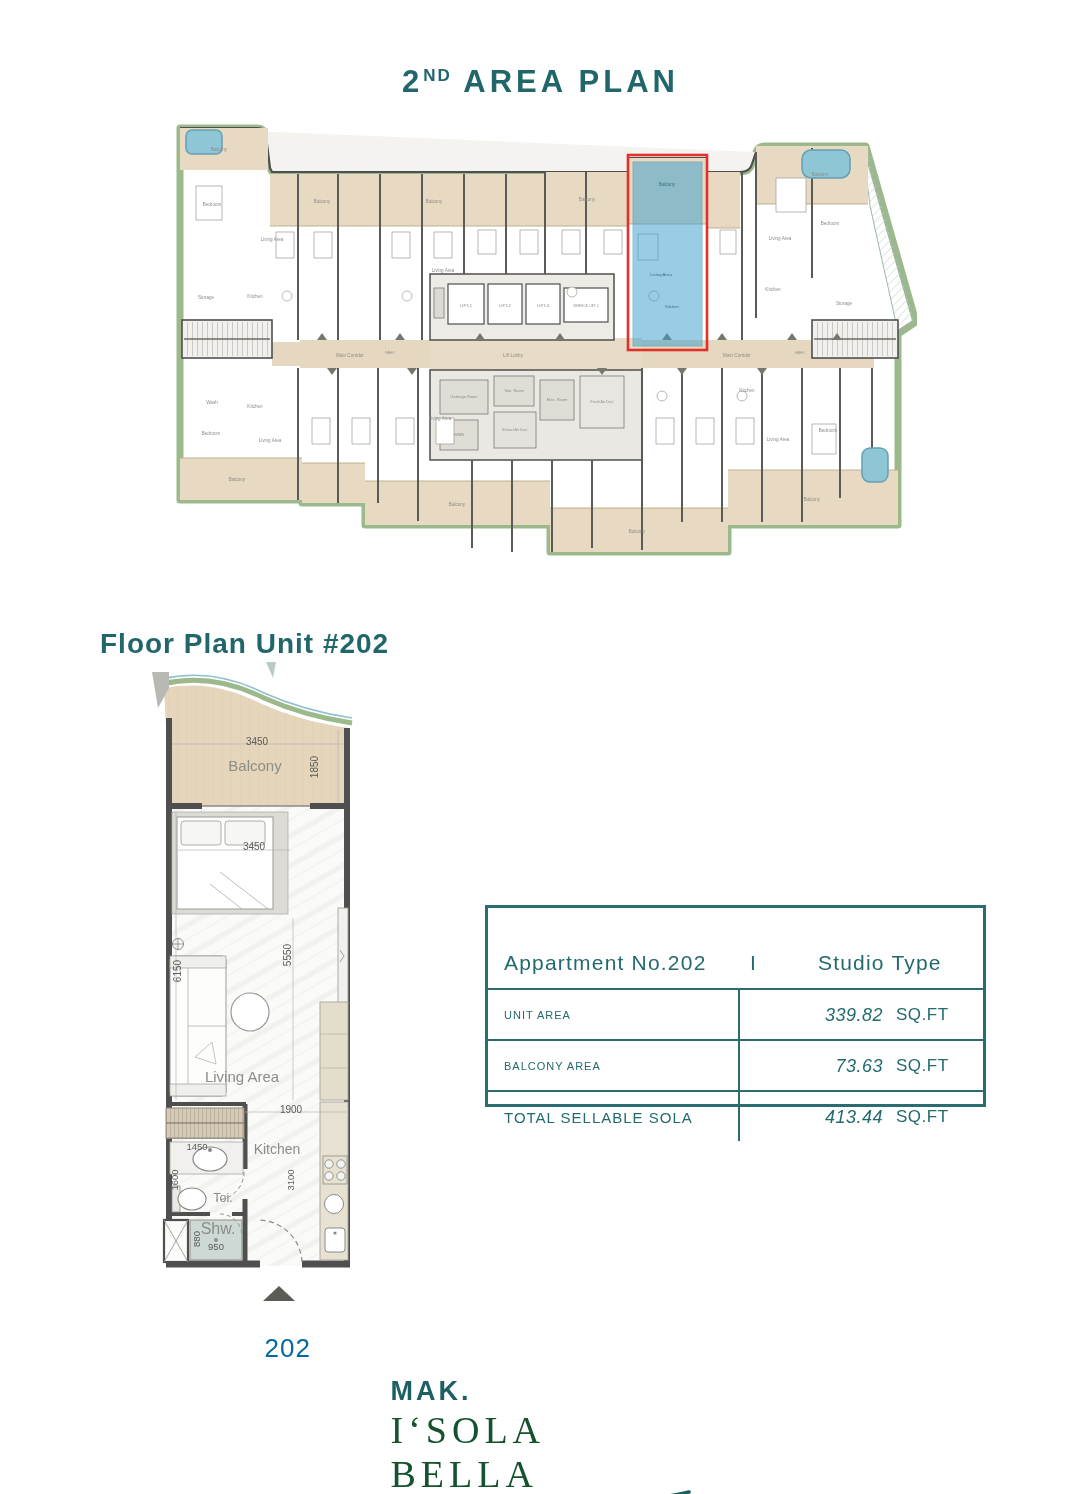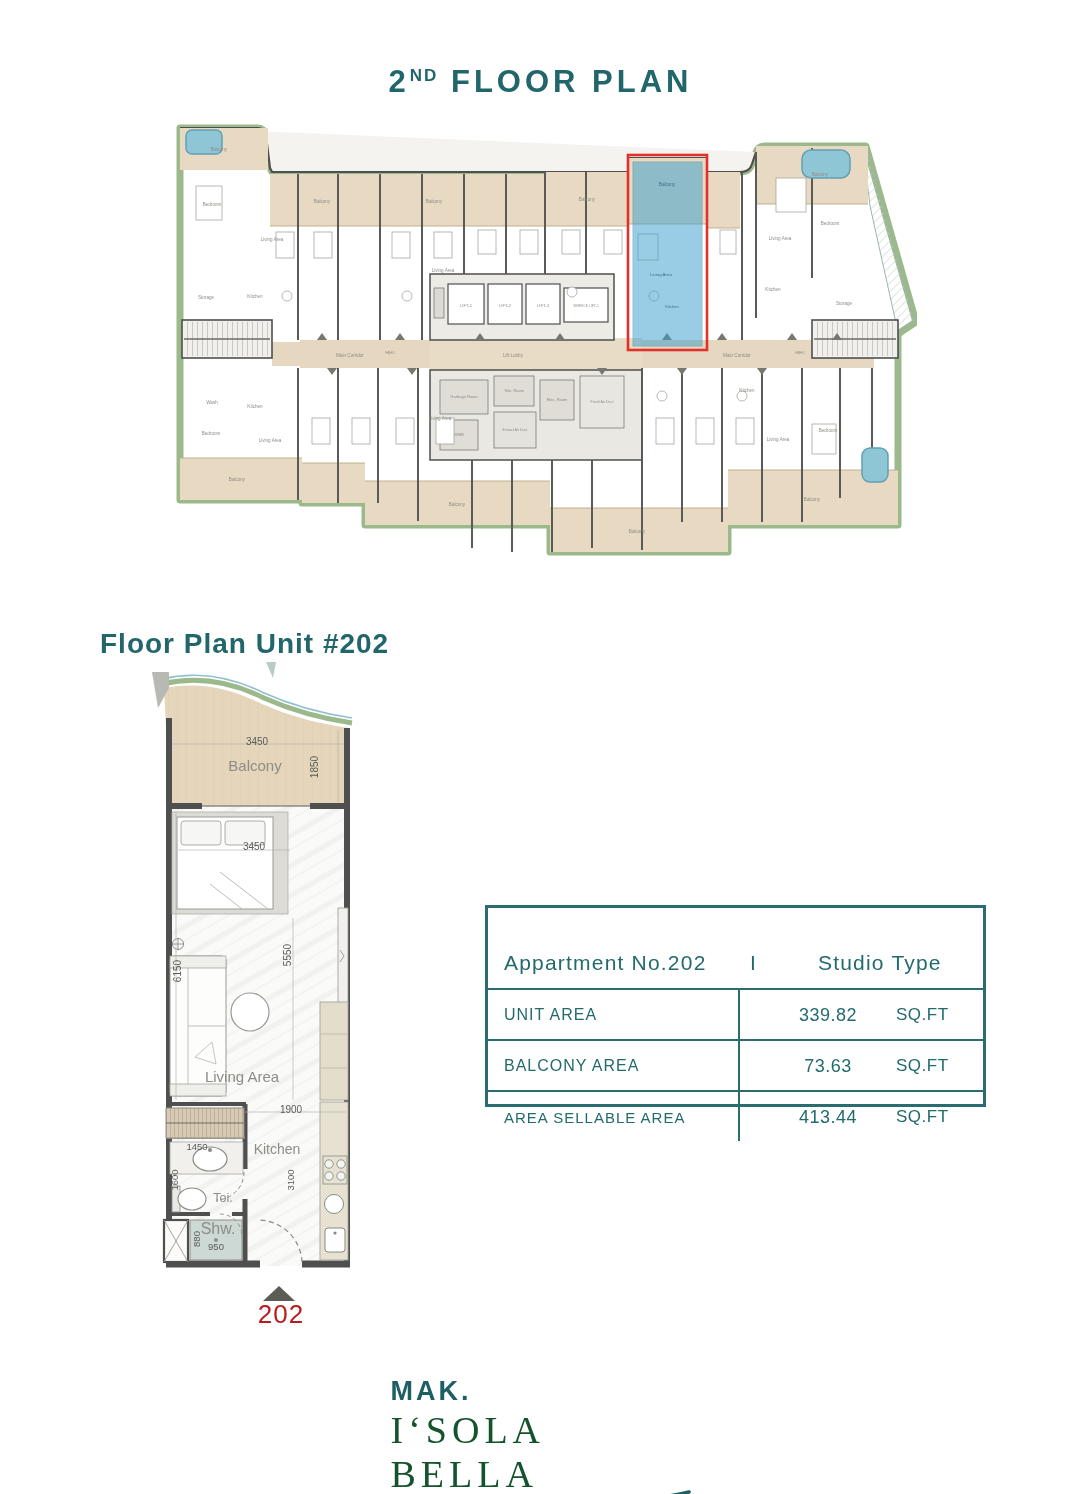--- a/index.html
+++ b/index.html
@@ -24,54 +24,54 @@
   .bl-lab{font-family:"Liberation Sans",sans-serif;fill:#8d8d87;}
 
   
   .unit{left:150px;top:672px;width:210px;height:606px;}
   .dim{position:absolute;font-size:10px;color:#5b5b57;}
   .dim9{position:absolute;font-size:9.5px;color:#5b5b57;}
   .room{position:absolute;color:#8d8d87;}
 
   .marker-tri{left:263px;top:1286px;width:0;height:0;border-left:16px solid transparent;
               border-right:16px solid transparent;border-bottom:15px solid #5c5c57;}
-  .marker-num{left:251px;top:1299px;width:60px;text-align:center;font-size:26px;
-              color:#b91c1c;letter-spacing:1px;}
+  .marker-num{left:251px;top:1333px;width:60px;text-align:right;font-size:26px;
+              color:#0369a1;letter-spacing:1px;}
 
   
   .tbl{left:485px;top:905px;width:501px;height:202px;border:3px solid #2a6c6f;
        box-sizing:border-box;color:#236a6d;}
   .tbl .hdr{position:relative;height:50px;border-bottom:2.5px solid #2a6c6f;
             font-size:21px;letter-spacing:1.2px;margin-top:30px;}
   .tbl .hdr span{position:absolute;top:50%;transform:translateY(-50%);}
   .row{position:relative;height:49px;border-bottom:2px solid #2a6c6f;}
   .row:last-child{border-bottom:none;}
   .row .lab{position:absolute;left:16px;top:50%;transform:translateY(-50%);
-            font-size:16px;letter-spacing:1px;}
+            font-size:11px;letter-spacing:1px;}
   .row:last-child .lab{font-size:15px;}
   .row .coldiv{position:absolute;left:250px;top:0;bottom:0;width:2px;background:#2a6c6f;}
-  .row .val{position:absolute;left:285px;width:110px;text-align:center;top:50%;
-            transform:translateY(-50%);font-size:18px;letter-spacing:.5px;}
+  .row .val{position:absolute;left:285px;width:110px;text-align:right;top:50%;
+            transform:translateY(-50%);font-size:18px;letter-spacing:.5px;font-style:italic;}
   .row .un{position:absolute;left:408px;top:50%;transform:translateY(-50%);
            font-size:17px;letter-spacing:.5px;}
 
   
   .logo{left:0;right:0;top:1376px;display:flex;flex-direction:column;align-items:center;}
   .logo .inner{width:300px;}
   .logo .brand{font-size:27px;font-weight:700;letter-spacing:3px;color:#1d5f63;}
   .logo .name{font-family:"Liberation Serif",serif;font-size:38px;letter-spacing:5px;
               color:#14532d;margin-top:1px;}
 </style>
 </head>
 <body>
 
 <div class="page">
 
   <div class="abs title">
-    <span>2</span><sup>ND</sup><span> FLOOR PLAN</span>
+    <span>2</span><sup>ND</sup><span> AREA PLAN</span>
   </div>
 
   <div class="abs building">
     <svg width="745" height="450" viewBox="0 0 745 450">
       <defs>
         <pattern id="stairH" width="5" height="38" patternUnits="userSpaceOnUse">
           <line x1="0" y1="0" x2="0" y2="38" stroke="#a0a09b" stroke-width="1"></line>
         </pattern>
         <pattern id="diag" width="6" height="6" patternUnits="userSpaceOnUse" patternTransform="rotate(45)">
           <line x1="0" y1="0" x2="0" y2="6" stroke="#c6d4ce" stroke-width="1.2"></line>
@@ -441,21 +441,21 @@
       <span class="val">339.82</span>
       <span class="un">SQ.FT</span>
     </div>
     <div class="row">
       <span class="lab">BALCONY AREA</span>
       <span class="coldiv"></span>
       <span class="val">73.63</span>
       <span class="un">SQ.FT</span>
     </div>
     <div class="row">
-      <span class="lab">AREA SELLABLE AREA</span>
+      <span class="lab">TOTAL SELLABLE SOLA</span>
       <span class="coldiv"></span>
       <span class="val">413.44</span>
       <span class="un">SQ.FT</span>
     </div>
   </div>
 
   <div class="abs logo">
     <div class="inner">
       <div class="brand">MAK.</div>
       <div class="name">I‘SOLA BELLA</div>

